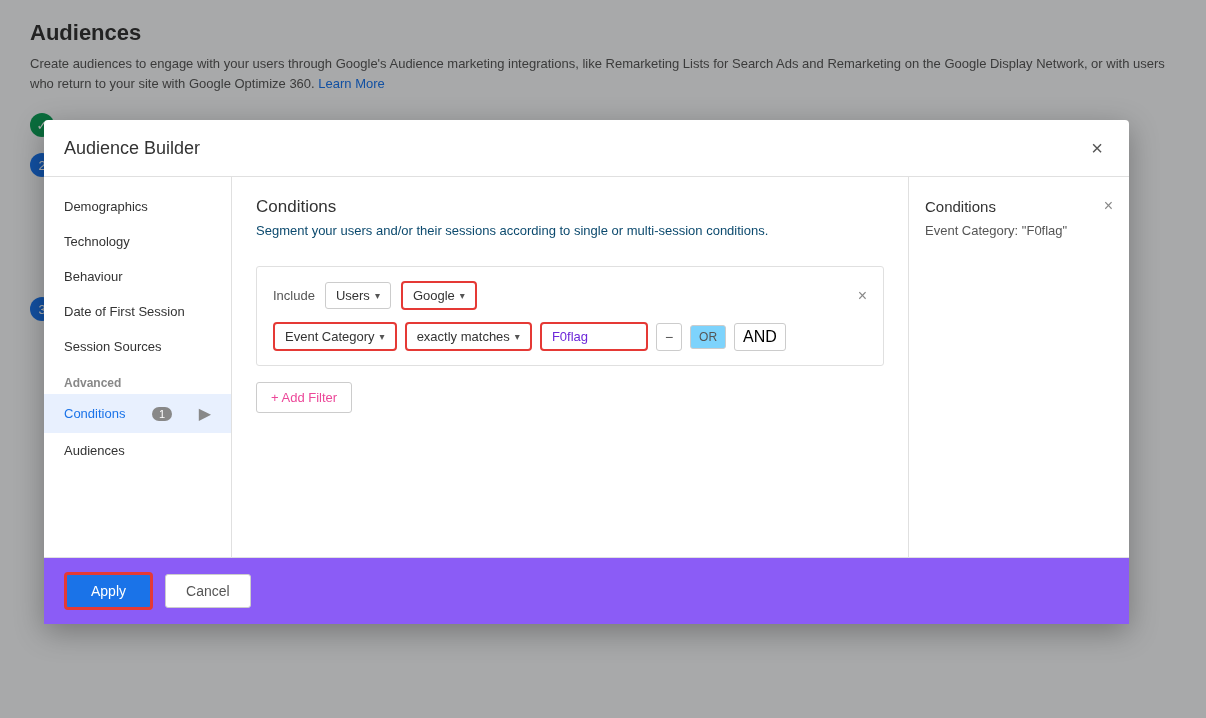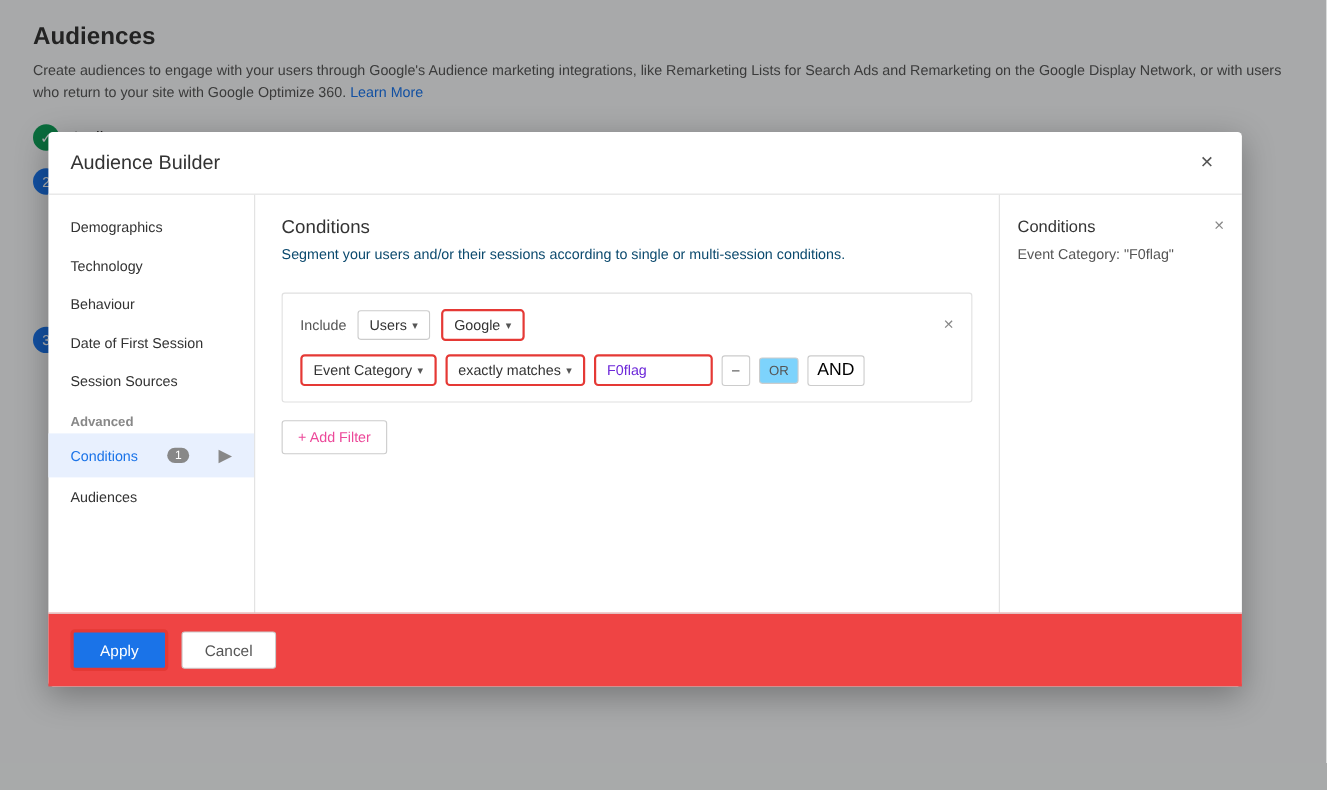--- a/index.html
+++ b/index.html
@@ -372,21 +372,21 @@
     }
 
     .right-panel-item {
       font-size: 13px;
       color: #555;
     }
 
     
     .modal-footer {
       padding: 14px 20px;
-      background: #ef4444;
+      background: #8b5cf6;
       border-top: 1px solid #e0e0e0;
       display: flex;
       align-items: center;
       gap: 12px;
     }
 
     .apply-btn {
       background: #1a73e8;
       color: white;
       border: 3px solid #e53935;

